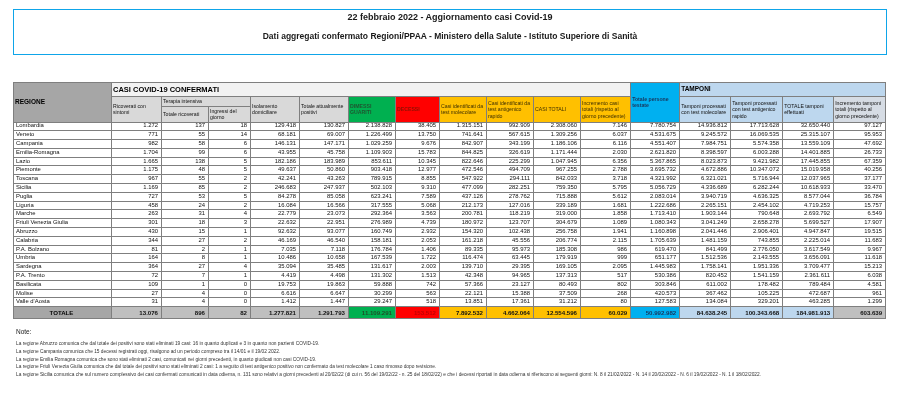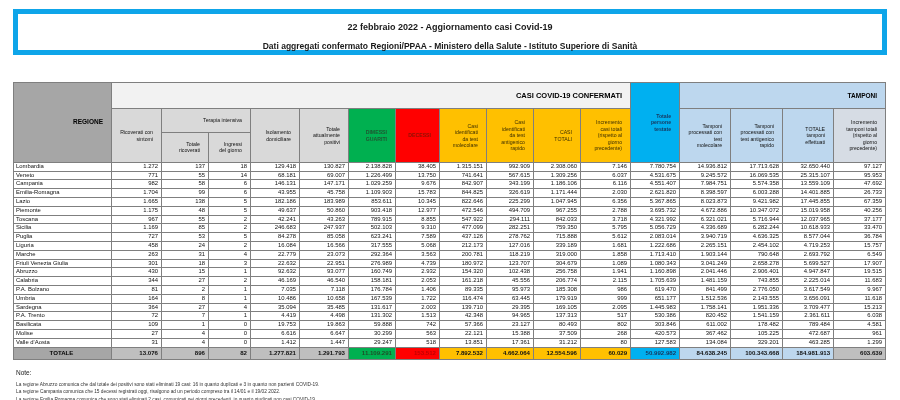--- a/index.html
+++ b/index.html
@@ -1,23 +1,23 @@
 <!DOCTYPE html>
 <html><head>
 <meta charset="utf-8">
 <style>
   * { margin:0; padding:0; box-sizing:border-box; }
   body { width:900px; height:400px; background:#e9e9e9; font-family:"Liberation Sans", sans-serif; overflow:hidden; }
   .page { width:900px; height:400px; background:#ffffff; padding:9px 13px 0 13px; }
-  .title-box { border:5px solid #0ea5e9; background:#fff; text-align:center; padding:8px 0 9px 0; height:46px; }
+  .title-box { border:1px solid #0ea5e9; background:#fff; text-align:center; padding:2px 0 9px 0; height:46px; }
   .title { font-size:9px; color:#1a1a1a; font-weight:600; }
   .subtitle { font-size:8.5px; color:#1a1a1a; font-weight:600; margin-top:9px; }
   table.covid { border-collapse:collapse; table-layout:fixed; width:872px; margin-top:27px; border:1px solid #404040; }
   th, td { border:1px solid #7f7f7f; overflow:hidden; }
-  thead th { font-size:5.2px; font-weight:normal; text-align:right; vertical-align:middle; padding:8px; line-height:1.25; color:#111; }
+  thead th { font-size:5.2px; font-weight:normal; text-align:left; vertical-align:middle; padding:1px; line-height:1.25; color:#111; }
   .h-regione { background:#a6a6a6; font-weight:bold; font-size:6.5px; color:#000; }
   .h-banner { background:#f2f2f2; font-weight:bold; font-size:7.5px; height:14px; color:#000; }
   .h-sub { background:#d9d9d9; }
   .h-green { background:#00b050; color:#1e5631; font-weight:bold; }
   .h-red { background:#ff0000; color:#8f1002; font-weight:bold; }
   .h-yellow { background:#ffc000; color:#3d2f00; }
   .h-testate { background:#00b0f0; color:#17375e; font-weight:bold; }
   .h-tampgroup { background:#bdd7ee; font-weight:bold; font-size:6.5px; height:13px; color:#000; }
   .h-blue { background:#bdd7ee; }
   .h-grayblue { background:#d6dce4; }

